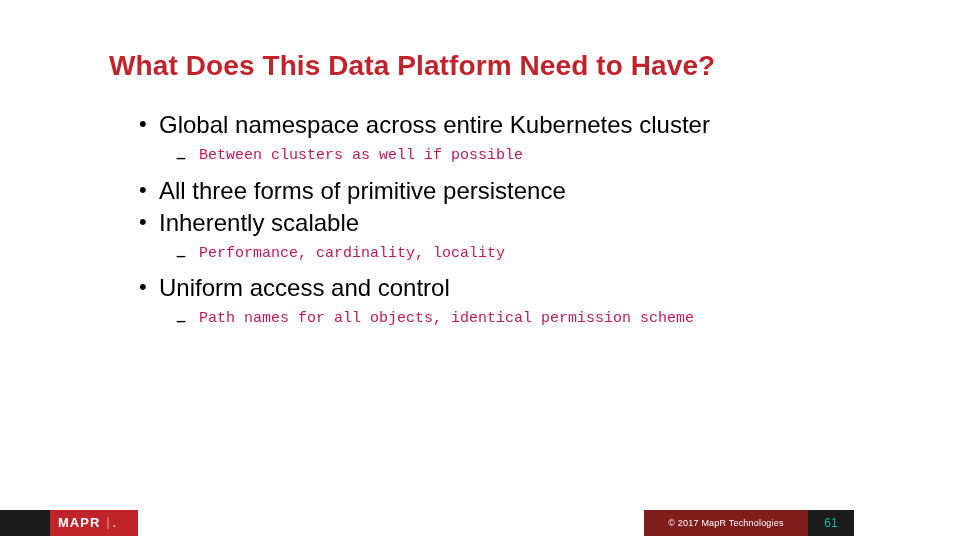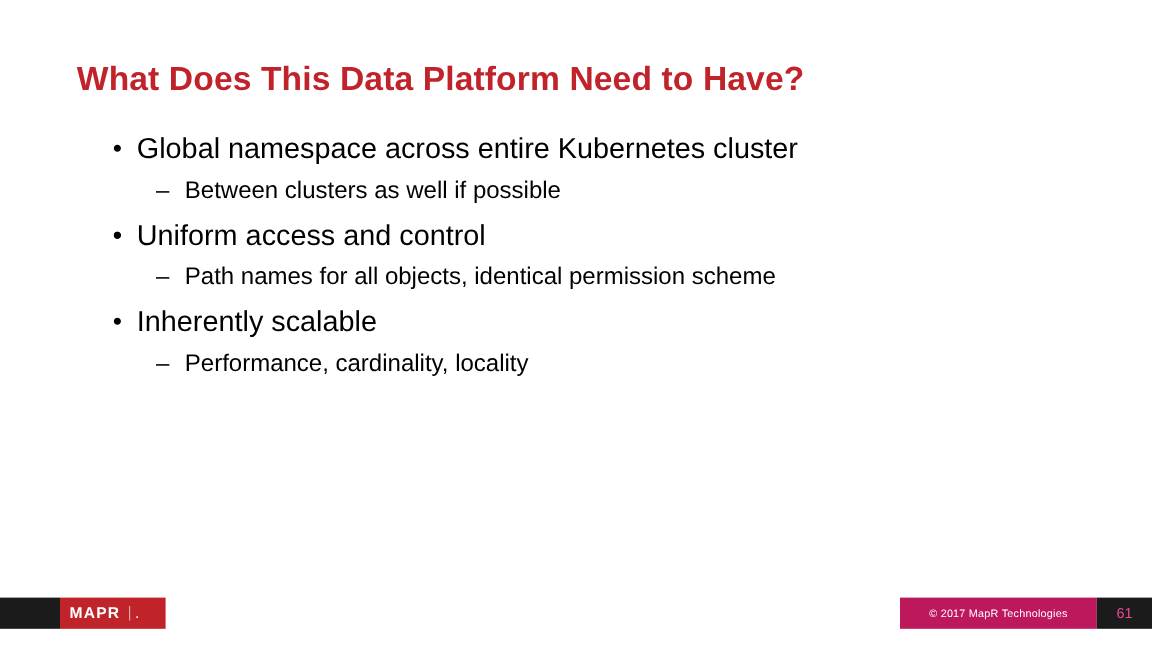--- a/index.html
+++ b/index.html
@@ -10,20 +10,21 @@
     background: #ffffff;
     font-family: Arial, "Helvetica Neue", Helvetica, sans-serif;
     color: #000;
     overflow: hidden;
   }
   .slide {
     position: relative;
     width: 960px;
     height: 540px;
     box-sizing: border-box;
+    padding-left: 45px;
   }
   .content {
     padding: 50px 60px 0 64px;
   }
   .title {
     font-size: 28px;
     font-weight: 700;
     color: #c0232a;
     margin: 0 0 28px 0;
     letter-spacing: 0.1px;
@@ -48,45 +49,46 @@
     top: 0;
     font-size: 22px;
     color: #000;
   }
   ul.level2 {
     list-style: none;
     padding: 0;
     margin: 6px 0 10px 0;
   }
   ul.level2 > li {
-    font-size: 20px;
-    color: #000000;
+    font-size: 15px;
+    color: #be185d;
     line-height: 1.3;
     padding-left: 40px;
     position: relative;
     margin-bottom: 6px;
+    font-family: Liberation Mono, monospace;
   }
   ul.level2 > li::before {
     content: "–";
     position: absolute;
     left: 16px;
     top: 0;
     font-size: 20px;
     color: #000;
   }
   .spacer {
     height: 26px;
   }
 
   
   .footer {
     position: absolute;
     left: 0;
-    bottom: 16px;
-    width: 960px;
+    bottom: 4px;
+    width: 854px;
     height: 26px;
   }
   .footer-bar-dark {
     position: absolute;
     left: 0; top: 0;
     width: 50px; height: 26px;
     background: #1b1b1b;
   }
   .footer-logo {
     position: absolute;
@@ -103,37 +105,37 @@
   }
   .footer-logo svg {
     display: block;
   }
   .footer-copy {
     position: absolute;
     right: 46px;
     top: 0;
     height: 26px;
     width: 164px;
-    background: #be185d;
+    background: #7f1d1d;
     color: #fff;
     font-size: 9px;
     display: flex;
     align-items: center;
     justify-content: center;
     letter-spacing: 0.2px;
     margin-left: 40px;
   }
   .footer-page {
     position: absolute;
     right: 0;
     top: 0;
     width: 46px;
     height: 26px;
     background: #1b1b1b;
-    color: #ec4899;
+    color: #14b8a6;
     font-size: 12px;
     display: flex;
     align-items: center;
     justify-content: center;
   }
 </style>
 </head>
 <body>
 
 <div class="slide">
@@ -141,31 +143,32 @@
     <h1 class="title">What Does This Data Platform Need to Have?</h1>
 
     <ul class="level1">
       <li>
         <span>Global namespace across entire Kubernetes cluster</span>
         <ul class="level2">
           <li>Between clusters as well if possible</li>
         </ul>
       </li>
       <li>
+        <span>All three forms of primitive persistence</span>
+      </li>
+      <li>
+        <span>Inherently scalable</span>
+        <ul class="level2">
+          <li>Performance, cardinality, locality</li>
+        </ul>
       </li>
       <li>
         <span>Uniform access and control</span>
         <ul class="level2">
           <li>Path names for all objects, identical permission scheme</li>
-        </ul>
-      </li>
-      <li>
-        <span>Inherently scalable</span>
-        <ul class="level2">
-          <li>Performance, cardinality, locality</li>
         </ul>
       </li>
     </ul>
 
     <div class="spacer"></div>
 
   </div>
 
   <div class="footer">
     <div class="footer-bar-dark"></div>

